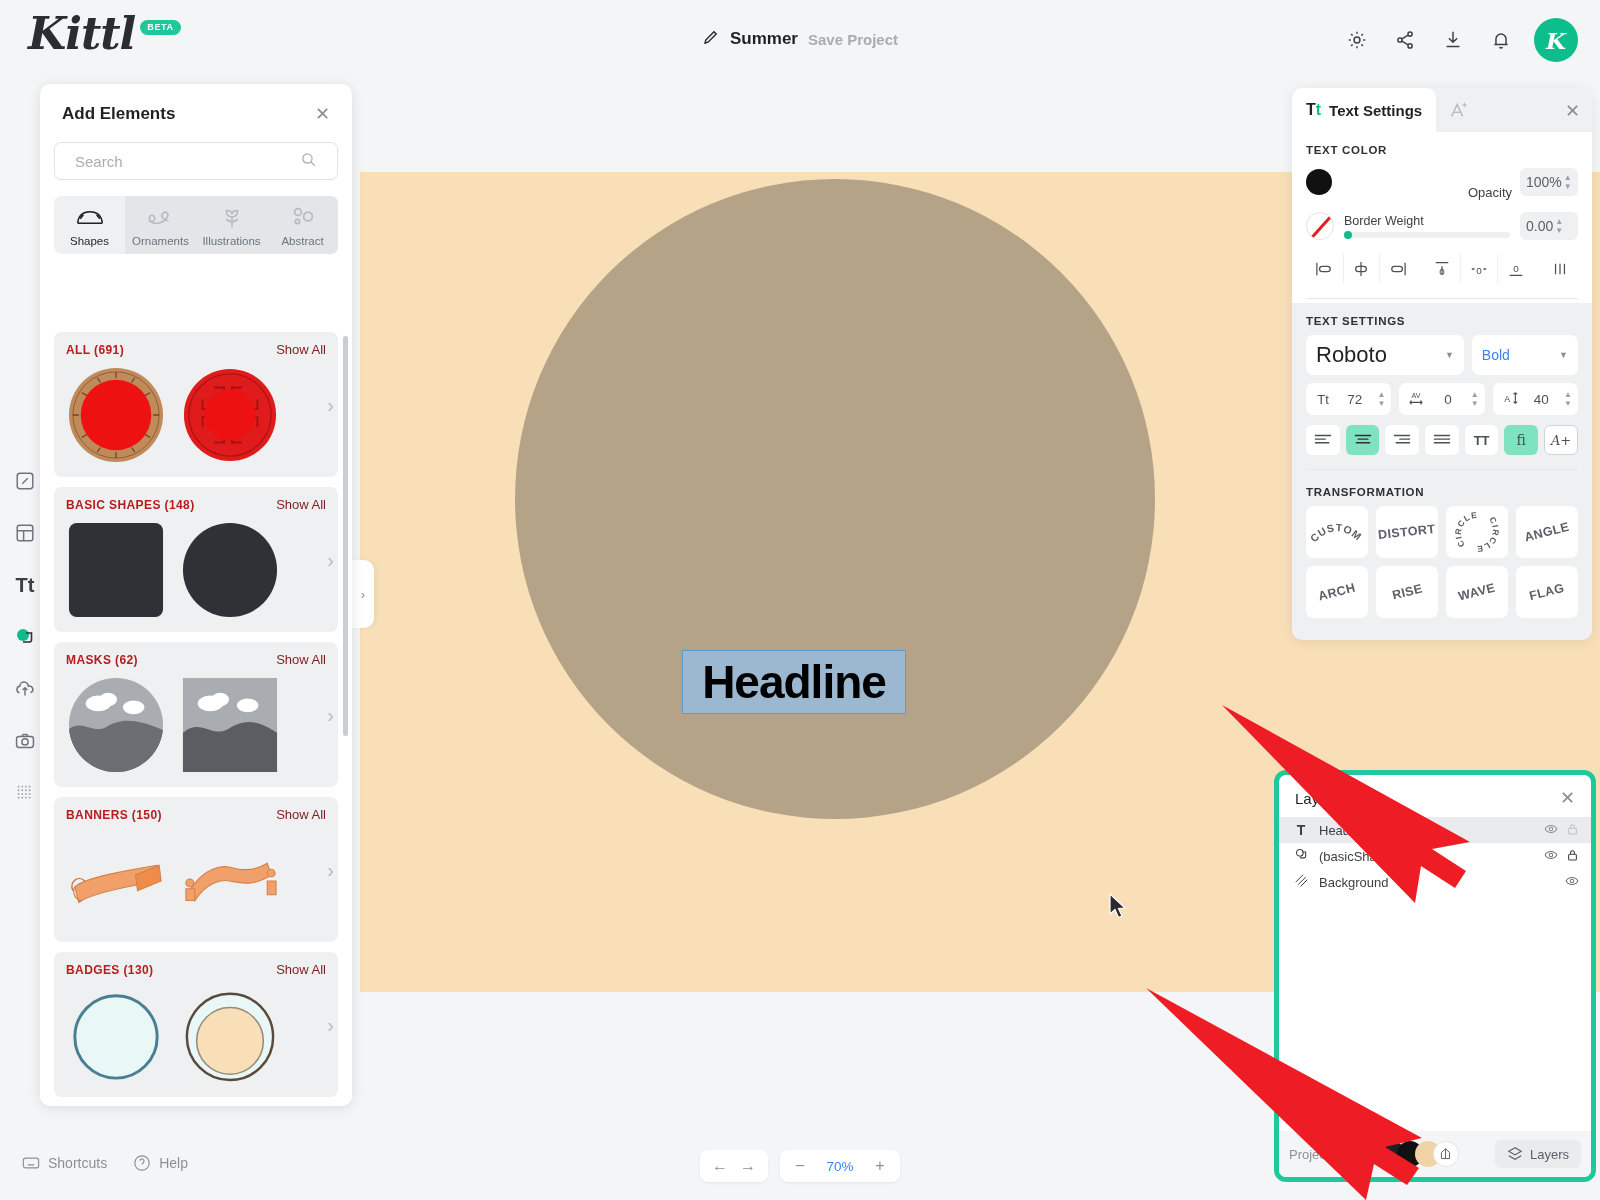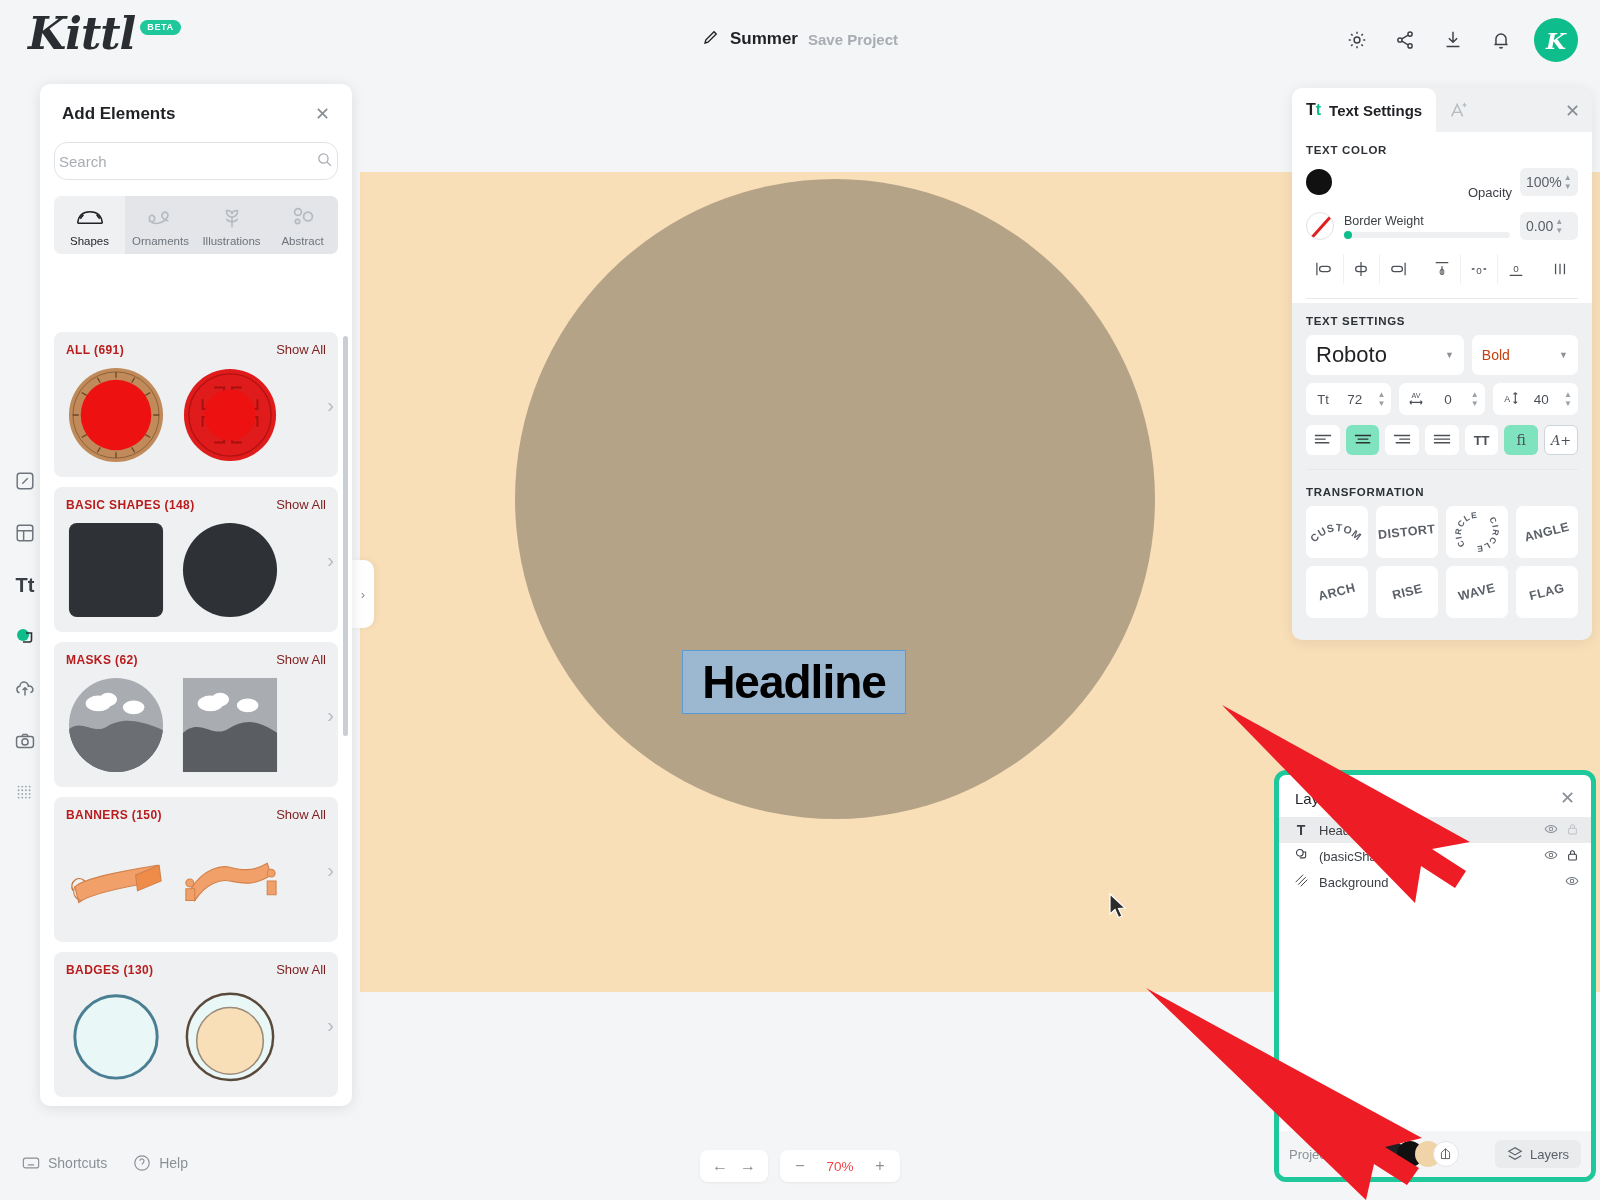--- a/index.html
+++ b/index.html
@@ -93,22 +93,22 @@
     box-shadow: 0 2px 14px rgba(0,0,0,.10);
     z-index: 50; overflow: hidden;
   }
   #ap-head {
     display: flex; align-items: center; justify-content: space-between;
     padding: 20px 22px 10px;
   }
   #ap-title { font-size: 17px; font-weight: bold; color: #1f2125; }
   .x-btn { color: #8b9097; cursor: pointer; font-size: 18px; line-height: 1; }
   #ap-search {
-    margin: 8px 14px 0; height: 38px; border: 1px solid #dfe2e6; border-radius: 13px;
-    display: flex; align-items: center; padding: 0 4px; gap: 8px;
+    margin: 8px 14px 0; height: 38px; border: 1px solid #dfe2e6; border-radius: 7px;
+    display: flex; align-items: center; padding: 0 20px; gap: 8px;
   }
   #ap-search input {
     flex: 1; border: 0; outline: 0; font-size: 15px; color: #3c4046;
     font-family: "Liberation Sans", sans-serif; background: transparent;
   }
   #ap-search input::placeholder { color: #a8adb3; }
   #ap-tabs {
     margin: 16px 14px 4px; display: flex; border-radius: 7px; overflow: hidden;
   }
   .ap-tab {
@@ -214,21 +214,21 @@
   .tp-divider { height: 1px; background: #e6e8ea; margin: 14px 0 0; }
 
   .font-row { display: flex; gap: 8px; margin-bottom: 8px; }
   .select {
     background: #fff; border-radius: 7px; height: 40px; display: flex;
     align-items: center; justify-content: space-between; padding: 0 10px; cursor: pointer;
   }
   #font-family-select { flex: 1.6; }
   #font-family-select .v { font-size: 22px; color: #1f2125; }
   #font-weight-select { flex: 1; }
-  #font-weight-select .v { font-size: 14px; color: #c2410c; }
+  #font-weight-select .v { font-size: 14px; color: #3b82f6; }
   .caret { color: #8b9097; font-size: 9px; }
 
   .metric-row { display: flex; gap: 8px; }
   .metric {
     flex: 1; background: #fff; border-radius: 7px; height: 32px;
     display: flex; align-items: center; padding: 0 6px; gap: 4px;
   }
   .metric .m-ico { width: 22px; text-align: center; color: #4b5057; font-size: 13px; }
   .metric .m-val { flex: 1; font-size: 13.5px; color: #4b5057; text-align: center; }
 
@@ -304,21 +304,21 @@
     display: flex; align-items: center; justify-content: center; gap: 12px;
   }
   .bb-grp {
     background: #fff; border-radius: 8px; height: 32px; display: flex;
     align-items: center; padding: 0 6px; box-shadow: 0 1px 3px rgba(0,0,0,.06);
   }
   .bb-btn {
     width: 28px; height: 28px; display: flex; align-items: center; justify-content: center;
     color: #8b9097; cursor: pointer; font-size: 16px;
   }
-  #zoom-val { font-size: 13.5px; color: #ef4444; width: 52px; text-align: center; cursor: pointer; }
+  #zoom-val { font-size: 13.5px; color: #3b82f6; width: 52px; text-align: center; cursor: pointer; }
 
   
   #arrows { position: absolute; inset: 0; z-index: 70; pointer-events: none; }
 
   
   #cursor { position: absolute; left: 1108px; top: 892px; z-index: 65; }
 </style>
 </head>
 <body>
 

